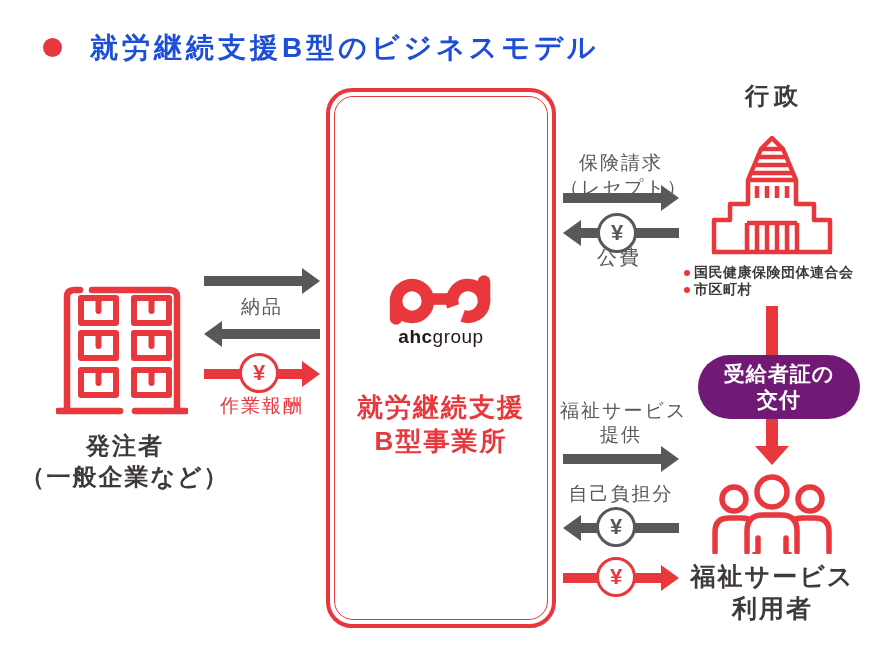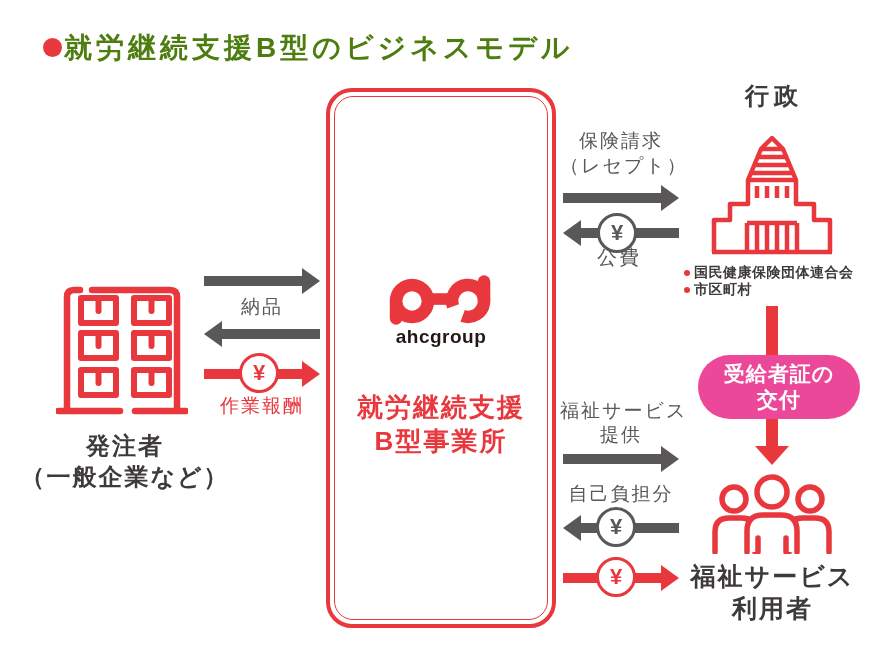--- a/index.html
+++ b/index.html
@@ -3,29 +3,29 @@
 <meta charset="utf-8">
 <style>
   html,body{margin:0;padding:0;background:#fff;}
   .canvas{position:relative;width:880px;height:660px;background:#ffffff;overflow:hidden;
           font-family:"Liberation Sans","DejaVu Sans",sans-serif;}
   .abs{position:absolute;}
   .ctr{text-align:center;}
 
   
   .title-bullet{left:43px;top:38px;width:19px;height:19px;border-radius:50%;background:#e8383d;}
-  .page-title{left:64px;top:29px;font-size:28px;font-weight:700;color:#4d7c0f;letter-spacing:4px;white-space:nowrap;}
+  .page-title{left:90px;top:29px;font-size:28px;font-weight:700;color:#1d4ed8;letter-spacing:4px;white-space:nowrap;}
 
   
   .provider-box{left:326px;top:88px;width:230px;height:540px;border:4px solid #e8383d;border-radius:26px;box-sizing:border-box;background:#fff;}
   .provider-box-inner{position:absolute;left:4px;top:4px;right:4px;bottom:4px;border:1.5px solid #e8383d;border-radius:19px;}
   .logo-mark{left:50%;transform:translateX(-50%);top:182px;}
   .logo-text{left:0;width:100%;top:234px;font-size:19px;color:#231815;letter-spacing:0.5px;}
   .logo-text .b{font-weight:700;}
-  .logo-text .l{font-weight:700;}
+  .logo-text .l{font-weight:400;}
   .provider-name{left:0;width:100%;top:282px;font-size:26px;font-weight:700;color:#e8383d;line-height:34px;letter-spacing:2px;margin-top:16px;}
 
   
   .arr{position:absolute;height:26px;width:116px;}
   .arr .shaft{position:absolute;top:8px;height:10px;}
   .arr .head{position:absolute;top:0;width:0;height:0;border-top:13px solid transparent;border-bottom:13px solid transparent;}
   .arr.r .shaft{left:0;right:16px;}
   .arr.r .head{right:0;border-left:18px solid;}
   .arr.l .shaft{left:16px;right:0;}
   .arr.l .head{left:0;border-right:18px solid;}
@@ -40,21 +40,21 @@
   .yen.red{border:3.5px solid #e8383d;color:#e8383d;}
   .yen.gray{border:3.5px solid #595757;color:#595757;}
 
   .lbl{position:absolute;font-size:19px;font-weight:500;color:#595757;letter-spacing:2px;white-space:nowrap;}
   .lbl.red{color:#e8383d;}
   .name{position:absolute;font-weight:700;color:#3e3a39;}
 
   
   .grant-shaft{left:766px;top:306px;width:12px;height:142px;background:#e8383d;}
   .grant-head{left:755px;top:446px;width:0;height:0;border-left:17px solid transparent;border-right:17px solid transparent;border-top:19px solid #e8383d;}
-  .grant-pill{left:698px;top:355px;width:162px;height:64px;border-radius:32px;background:#ec4899;z-index:3;
+  .grant-pill{left:698px;top:355px;width:162px;height:64px;border-radius:32px;background:#701a75;z-index:3;
               display:flex;flex-direction:column;align-items:center;justify-content:center;
               color:#fff;font-weight:700;font-size:21px;line-height:26px;letter-spacing:1px;}
 
   
   .gov-bullets{left:684px;top:264px;}
   .gov-bullets .row{display:flex;align-items:center;height:17px;}
   .gov-bullets .dot{width:6px;height:6px;border-radius:50%;background:#e8383d;margin-right:4px;flex:none;}
   .gov-bullets .txt{font-size:14px;font-weight:700;color:#3e3a39;letter-spacing:0.5px;white-space:nowrap;text-align:center;}
 </style>
 </head>
@@ -123,21 +123,21 @@
 
   <div class="arr red r" style="left:204px;top:361px;">
       <div class="shaft"></div>
       <div class="head"></div>
     </div>
   <div class="yen red" style="left:239px;top:353px;">
       <span>¥</span>
     </div>
   <div class="lbl red ctr" style="left:204px;top:393px;width:116px;">作業報酬</div>
 
-  <div class="lbl ctr" style="left:560px;top:128px;width:122px;line-height:25px;">
+  <div class="lbl ctr" style="left:560px;top:150px;width:122px;line-height:25px;">
     <div>保険請求</div>
     <div>（レセプト）</div>
   </div>
   <div class="arr gray r" style="left:563px;top:185px;">
       <div class="shaft"></div>
       <div class="head"></div>
     </div>
 
   <div class="arr gray l" style="left:563px;top:220px;">
       <div class="shaft"></div>

